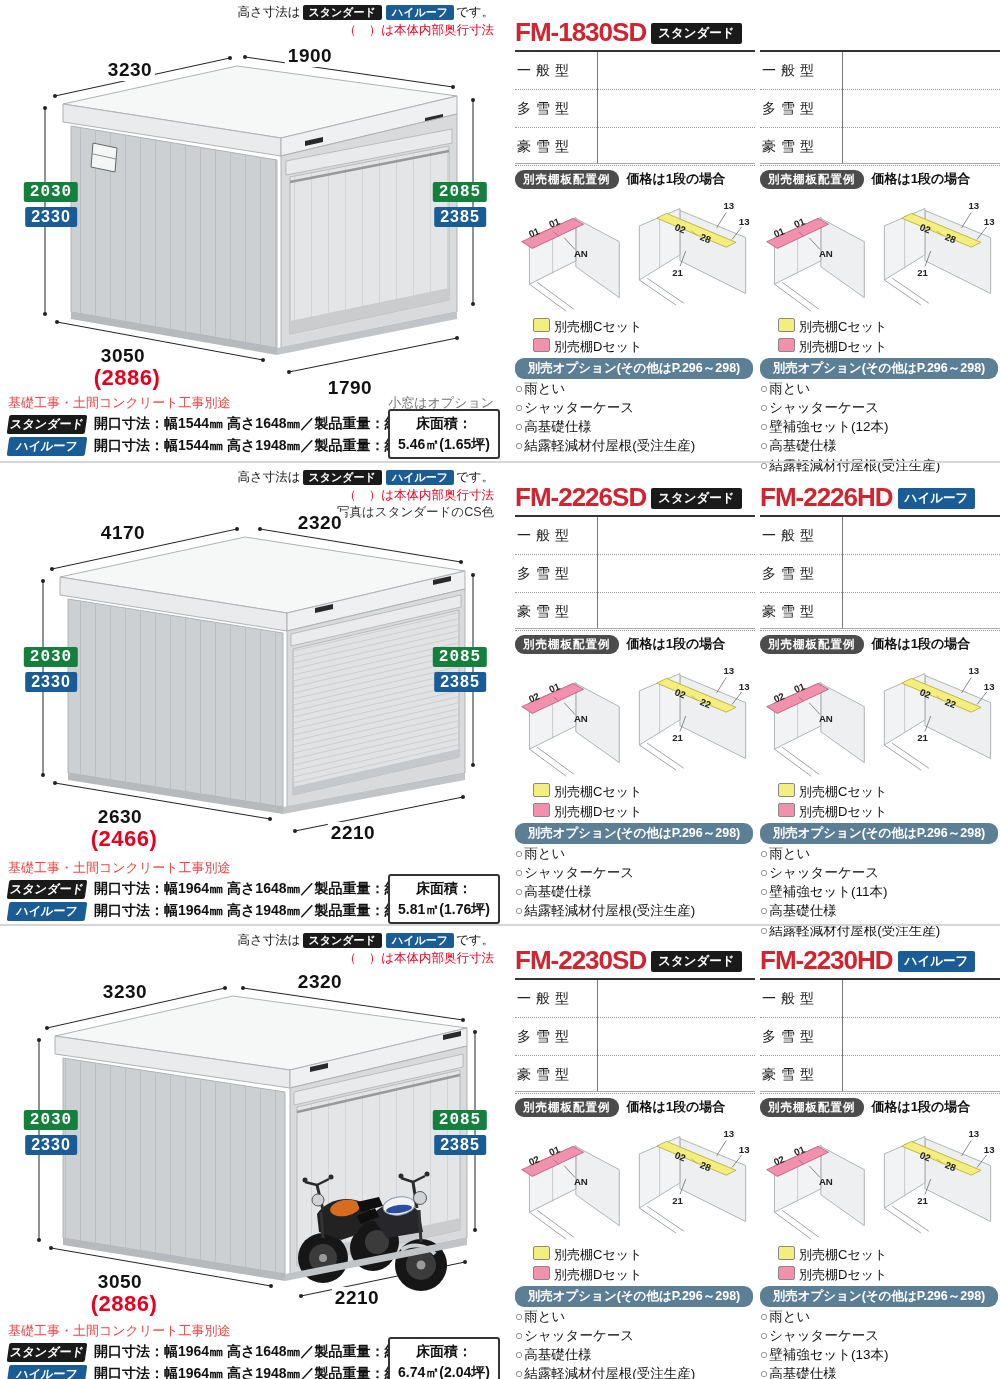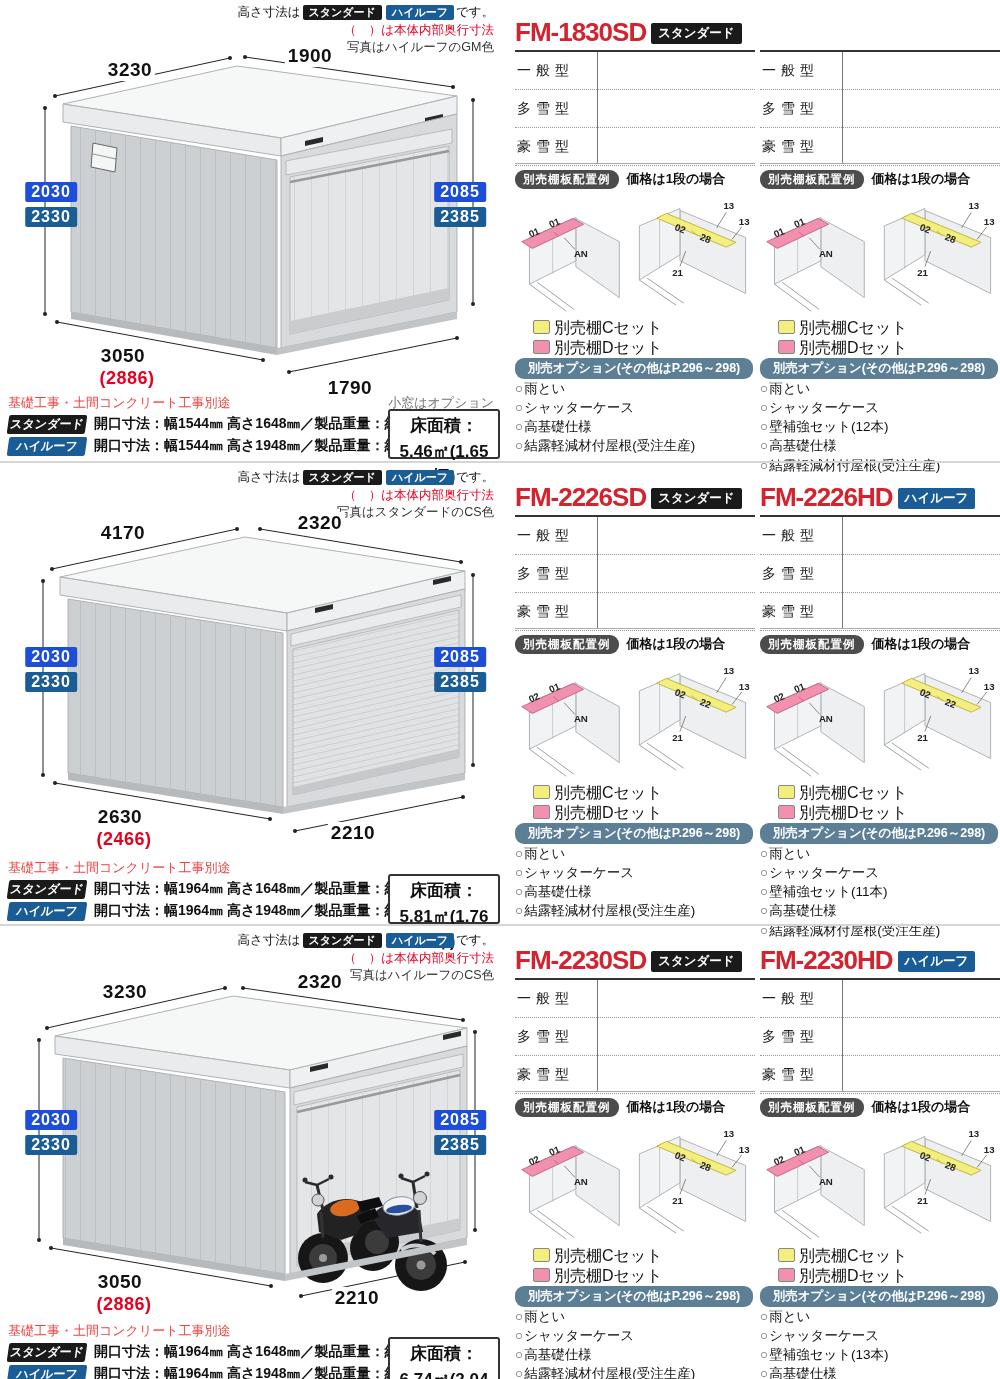--- a/index.html
+++ b/index.html
@@ -11,51 +11,51 @@
   .notes{position:absolute;left:0;top:4px;width:494px;text-align:right;font-size:12.5px;line-height:1.4;}
   .nbadge{display:inline-block;color:#fff;font-size:11px;font-weight:bold;padding:0 6px;border-radius:2px;margin:0 2px;}
   .nstd{background:#1a1a1a;}
   .nhigh{background:#1a5c96;}
   .note-red{color:#e60020;}
   .note-gray{color:#333;}
   
   .illus{position:absolute;left:5px;top:42px;width:500px;height:352px;}
   .illus svg{position:absolute;left:0;top:0;}
   .dim{position:absolute;font-weight:bold;font-size:19px;transform:translate(-50%,-50%);white-space:nowrap;background:#fff;padding:0 3px;letter-spacing:0.5px;}
-  .dim.red{color:#e60020;font-size:18px;}
+  .dim.red{color:#e60020;font-size:22px;}
   .hbadge{position:absolute;color:#fff;font-weight:bold;font-size:16px;padding:1px 6px;border-radius:2px;transform:translate(-50%,-50%);letter-spacing:1px;}
-  .hb-std{background:#1d4ed8;}
+  .hb-std{background:#15803d;font-family:Liberation Mono, monospace;}
   .hb-high{background:#1a5c96;}
   .foundation{position:absolute;left:8px;top:394px;font-size:13px;color:#ef4444;}
   .window-note{position:absolute;left:0;top:394px;width:494px;text-align:right;font-size:13px;color:#737373;}
   .spec-row{position:absolute;left:8px;font-size:14px;font-weight:bold;white-space:nowrap;}
   .sr1{top:415px;} .sr2{top:437px;}
   .spec-badge{display:inline-block;width:78px;text-align:center;color:#fff;font-size:12px;font-weight:bold;padding:1px 0;transform:skewX(-8deg);border-radius:2px;margin-right:8px;}
   .sb-std{background:#1a1a1a;}
   .sb-high{background:#1a5c96;}
-  .floor-box{position:absolute;left:388px;top:409px;width:108px;height:44px;border:2px solid #333;border-radius:3px;text-align:center;font-size:17px;font-weight:bold;line-height:1.5;padding-top:2px;background:#fff;}
+  .floor-box{position:absolute;left:388px;top:409px;width:108px;height:44px;border:2px solid #333;border-radius:3px;text-align:center;font-size:14px;font-weight:bold;line-height:1.5;padding-top:2px;background:#fff;}
   
   .model-col{position:absolute;top:0;width:240px;height:100%;margin-top:12px;}
   .mc-sd{left:515px;} .mc-hd{left:760px;}
   .m-header{position:absolute;top:5px;left:0;width:240px;white-space:nowrap;}
   .m-name{color:#d2232e;font-size:26px;font-weight:bold;letter-spacing:-1px;}
   .m-badge{display:inline-block;margin-left:5px;color:#fff;font-size:12.5px;font-weight:bold;padding:2px 7px;border-radius:2px;vertical-align:4px;}
   .m-rule{position:absolute;top:38px;left:0;width:240px;border-top:2px solid #333;}
   .m-table{position:absolute;top:40px;left:0;width:240px;height:111px;border-bottom:1px solid #aaa;}
   .m-row{height:37px;border-bottom:1px dotted #999;display:flex;align-items:center;}
   .m-row:last-child{border-bottom:none;}
   .m-rowlabel{font-size:14px;letter-spacing:5px;padding-left:2px;color:#222;}
   .m-vline{position:absolute;top:0;left:82px;width:1px;height:111px;background:#777;}
   .shelf-row{position:absolute;top:157px;left:0;width:240px;white-space:nowrap;}
   .shelf-badge{display:inline-block;background:#4c4c4c;color:#fff;font-size:11.5px;font-weight:bold;padding:2px 8px;border-radius:9px;letter-spacing:1px;}
   .price-note{font-size:13px;font-weight:bold;margin-left:8px;}
   .diagrams{position:absolute;top:183px;left:0;width:240px;height:122px;}
   .dgD{position:absolute;left:2px;top:8px;}
   .dgC{position:absolute;left:116px;top:0;}
-  .legend{position:absolute;left:2px;font-size:16px;white-space:nowrap;padding-left:16px;}
+  .legend{position:absolute;left:2px;font-size:13px;white-space:nowrap;padding-left:16px;}
   .lg1{top:306px;} .lg2{top:326px;}
   .sw{display:inline-block;width:15px;height:12px;border:1px solid #888;border-radius:2px;margin-right:4px;vertical-align:-1px;}
   .sw-y{background:#f3ee7d;}
   .sw-p{background:#f191ae;}
   .opt-pill{position:absolute;top:346px;left:0;width:238px;background:#5d7f95;color:#fff;font-size:12.5px;font-weight:bold;text-align:center;border-radius:9px;padding:2px 0;}
   .opts{position:absolute;top:367px;left:0;margin:0;padding:0;list-style:none;font-size:13.5px;line-height:1.42;}
   .opts li{white-space:nowrap;}
   .bullet{color:#555;margin-right:1px;}
   
   .t-rot{font-size:10px;font-weight:bold;fill:#222;}
@@ -96,21 +96,20 @@
    <path d="M8,88 L46,114 M16,86 L54,112" stroke="#9aa0a4" stroke-width="1" fill="none"></path>
    <path d="M88,34 L98,18 M104,46 L114,33 M56,58 L50,74" stroke="#555" stroke-width="0.7" fill="none"></path>
   </g>
  </defs>
 </svg>
 
 <div class="section" style="top:0;height:461px">
   <div class="notes">
     <div><span>高さ寸法は</span><span class="nbadge nstd">スタンダード</span><span class="nbadge nhigh">ハイルーフ</span><span>です。</span></div>
     <div class="note-red">（　）は本体内部奥行寸法</div>
-    <div class="note-gray">写真はハイルーフのGM色</div>
   </div>
   <div class="illus">
     <svg viewBox="0 0 500 352" width="500" height="352">
       <g stroke="#222" stroke-width="1">
         <line x1="50" y1="54" x2="225" y2="16" marker-start="url(#dot)" marker-end="url(#dot)"></line>
         <line x1="240" y1="15" x2="448" y2="45" marker-start="url(#dot)" marker-end="url(#dot)"></line>
         <line x1="40" y1="66" x2="40" y2="272" marker-start="url(#dot)" marker-end="url(#dot)"></line>
         <line x1="468" y1="58" x2="468" y2="262" marker-start="url(#dot)" marker-end="url(#dot)"></line>
         <line x1="52" y1="280" x2="258" y2="318" marker-start="url(#dot)" marker-end="url(#dot)"></line>
         <line x1="284" y1="330" x2="452" y2="296" marker-start="url(#dot)" marker-end="url(#dot)"></line>
@@ -381,21 +380,20 @@
     </ul>
   </div>
 </div>
 
 <div class="divider" style="top:924px"></div>
 
 <div class="section" style="top:928px;height:451px">
   <div class="notes">
     <div><span>高さ寸法は</span><span class="nbadge nstd">スタンダード</span><span class="nbadge nhigh">ハイルーフ</span><span>です。</span></div>
     <div class="note-red">（　）は本体内部奥行寸法</div>
-    <div class="note-gray">写真はハイルーフのCS色</div>
   </div>
   <div class="illus">
     <svg viewBox="0 0 500 352" width="500" height="352">
       <g stroke="#222" stroke-width="1">
         <line x1="42" y1="58" x2="220" y2="18" marker-start="url(#dot)" marker-end="url(#dot)"></line>
         <line x1="238" y1="18" x2="458" y2="50" marker-start="url(#dot)" marker-end="url(#dot)"></line>
         <line x1="34" y1="70" x2="34" y2="270" marker-start="url(#dot)" marker-end="url(#dot)"></line>
         <line x1="470" y1="62" x2="470" y2="260" marker-start="url(#dot)" marker-end="url(#dot)"></line>
         <line x1="46" y1="278" x2="266" y2="316" marker-start="url(#dot)" marker-end="url(#dot)"></line>
         <line x1="296" y1="326" x2="460" y2="292" marker-start="url(#dot)" marker-end="url(#dot)"></line>

